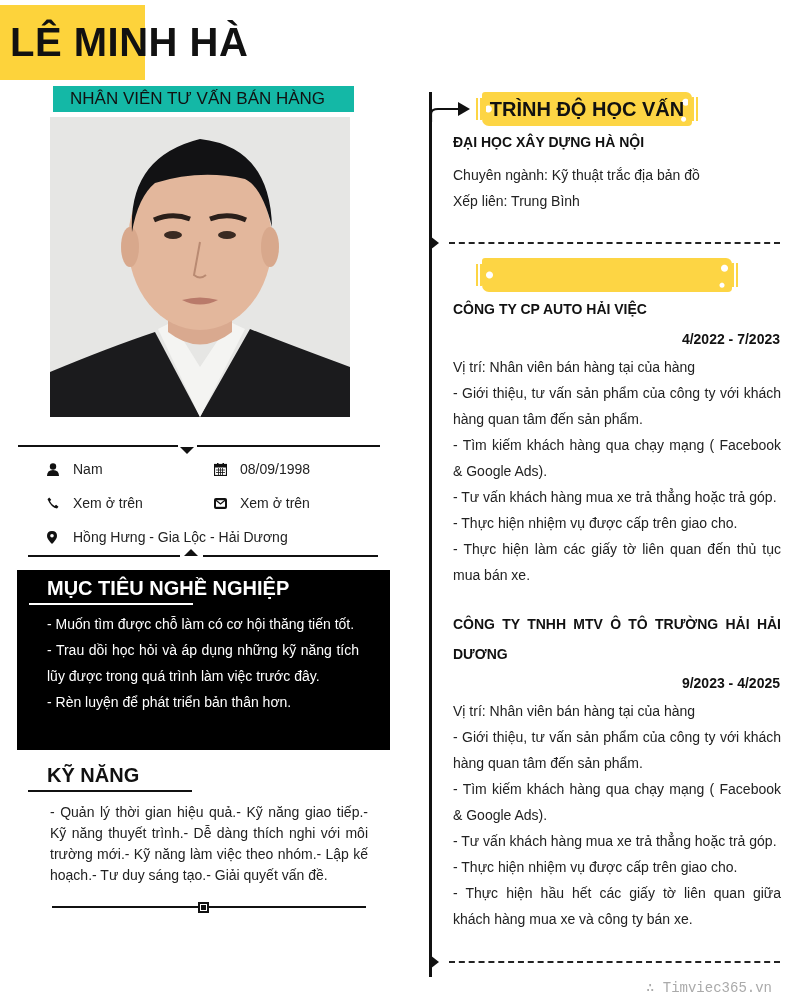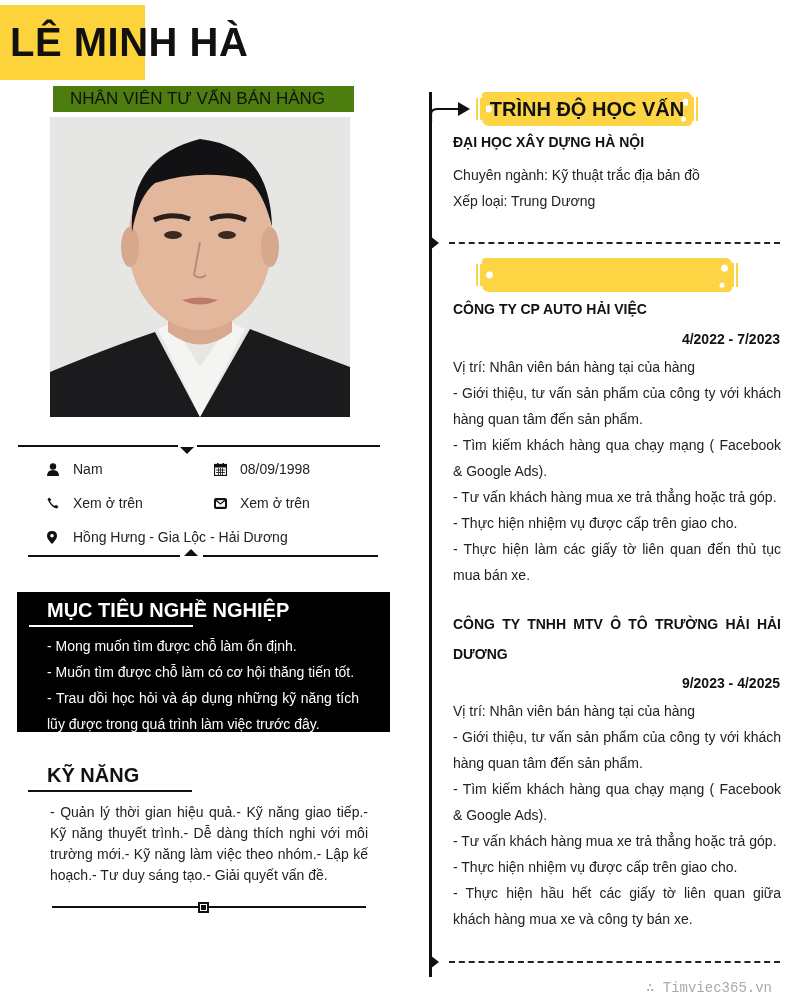--- a/index.html
+++ b/index.html
@@ -3,37 +3,37 @@
 <meta charset="utf-8">
 <style>
   * { box-sizing: border-box; margin: 0; padding: 0; }
   html, body { width: 800px; height: 1003px; background: #ffffff; overflow: hidden; }
   body { position: relative; font-family: "Liberation Sans", "DejaVu Sans", sans-serif; color: #111; }
 
   
   .name-bg { position: absolute; left: 0; top: 5px; width: 145px; height: 75px; background: #fdd33b; }
   .name { position: absolute; left: 10px; top: 20px; font-size: 40px; font-weight: bold; color: #111; letter-spacing: 0.5px; white-space: nowrap; }
 
-  .jobtitle { position: absolute; left: 53px; top: 86px; width: 301px; height: 26px; background: #4d7c0f;
+  .jobtitle { position: absolute; left: 53px; top: 86px; width: 301px; height: 26px; background: #14b8a6;
     font-size: 17px; color: #111; line-height: 26px; padding-left: 17px; white-space: nowrap; }
 
   .photo { position: absolute; left: 50px; top: 117px; width: 300px; height: 300px; overflow: hidden; background: #e8e8e6; }
 
   .info-top-line { position: absolute; top: 445px; height: 2px; background: #111; }
   .tri-down { position: absolute; left: 180px; top: 447px; width: 0; height: 0;
     border-left: 7px solid transparent; border-right: 7px solid transparent; border-top: 7px solid #111; }
   .tri-up { position: absolute; left: 184px; top: 549px; width: 0; height: 0;
     border-left: 7px solid transparent; border-right: 7px solid transparent; border-bottom: 7px solid #111; }
   .info-bot-line { position: absolute; top: 555px; height: 2px; background: #111; }
 
   .info-item { position: absolute; display: flex; align-items: center; font-size: 14px; color: #222; white-space: nowrap; }
   .info-item .ico { width: 26px; display: inline-flex; align-items: center; justify-content: flex-start; }
   .info-item svg { display: block; }
 
-  .goal-box { position: absolute; left: 17px; top: 592px; width: 373px; height: 140px; background: #000; color: #fff; }
+  .goal-box { position: absolute; left: 17px; top: 570px; width: 373px; height: 180px; background: #000; color: #fff; }
   .goal-title { position: absolute; left: 30px; top: 7px; font-size: 20px; font-weight: bold; color: #fff; white-space: nowrap; }
   .goal-underline { position: absolute; left: 12px; top: 33px; width: 164px; height: 2px; background: #fff; }
   .goal-lines { position: absolute; left: 30px; top: 41px; width: 312px; font-size: 14px; line-height: 26px; color: #fff; text-align: justify; }
 
   .skill-title { position: absolute; left: 47px; top: 764px; font-size: 20px; font-weight: bold; color: #111; white-space: nowrap; }
   .skill-underline { position: absolute; left: 28px; top: 790px; width: 164px; height: 2px; background: #111; }
   .skill-text { position: absolute; left: 50px; top: 802px; width: 318px; font-size: 14px; line-height: 21px; color: #222; text-align: justify; }
   .skill-bottom-line { position: absolute; left: 52px; top: 906px; width: 314px; height: 2px; background: #111; }
   .skill-handle { position: absolute; left: 198px; top: 902px; width: 11px; height: 11px; border: 2px solid #111; background: #fff; }
   .skill-handle::after { content: ""; position: absolute; left: 1px; top: 1px; width: 5px; height: 5px; background: #111; }
@@ -166,21 +166,20 @@
 </div>
 
 <div class="info-bot-line" style="left:28px; width:152px;"></div>
 <div class="tri-up"></div>
 <div class="info-bot-line" style="left:203px; width:175px;"></div>
 
 <div class="goal-box">
   <div class="goal-title">MỤC TIÊU NGHỀ NGHIỆP</div>
   <div class="goal-underline"></div>
   <div class="goal-lines">
-    <div>- Mong muốn tìm được chỗ làm ổn định.</div>
     <div>- Muốn tìm được chỗ làm có cơ hội thăng tiến tốt.</div>
     <div>- Trau dồi học hỏi và áp dụng những kỹ năng tích lũy được trong quá trình làm việc trước đây.</div>
     <div>- Rèn luyện để phát triển bản thân hơn.</div>
   </div>
 </div>
 
 <div class="skill-title">KỸ NĂNG</div>
 <div class="skill-underline"></div>
 <div class="skill-text">- Quản lý thời gian hiệu quả.- Kỹ năng giao tiếp.- Kỹ năng thuyết trình.- Dễ dàng thích nghi với môi trường mới.- Kỹ năng làm việc theo nhóm.- Lập kế hoạch.- Tư duy sáng tạo.- Giải quyết vấn đề.</div>
 <div class="skill-bottom-line"></div>
@@ -191,21 +190,21 @@
   <path d="M1 24 L1 16 Q1 11 8 11 L30 11" stroke="#111" stroke-width="2.2" fill="none"></path>
   <path d="M28 4 L40 11 L28 18 Z" fill="#111"></path>
 </svg>
 
 <div class="sec-head" style="left:482px; top:92px; width:210px;">
   <div class="brush"></div>
   <span>TRÌNH ĐỘ HỌC VẤN</span>
 </div>
 <div class="r-bold" style="top:134px;">ĐẠI HỌC XÂY DỰNG HÀ NỘI</div>
 <div class="r-text" style="top:167px;">Chuyên ngành: Kỹ thuật trắc địa bản đồ</div>
-<div class="r-text" style="top:193px;">Xếp loại: Trung Dương</div>
+<div class="r-text" style="top:193px;">Xếp liên: Trung Bình</div>
 
 <div class="mark" style="top:236px;"></div>
 <div class="dashed" style="top:242px;"></div>
 
 <div class="sec-head" style="left:482px; top:258px; width:250px;">
   <div class="brush"></div>
 </div>
 
 <div class="r-bold" style="top:301px;">CÔNG TY CP AUTO HẢI VIỆC</div>
 <div class="r-date" style="top:331px;">4/2022 - 7/2023</div>

